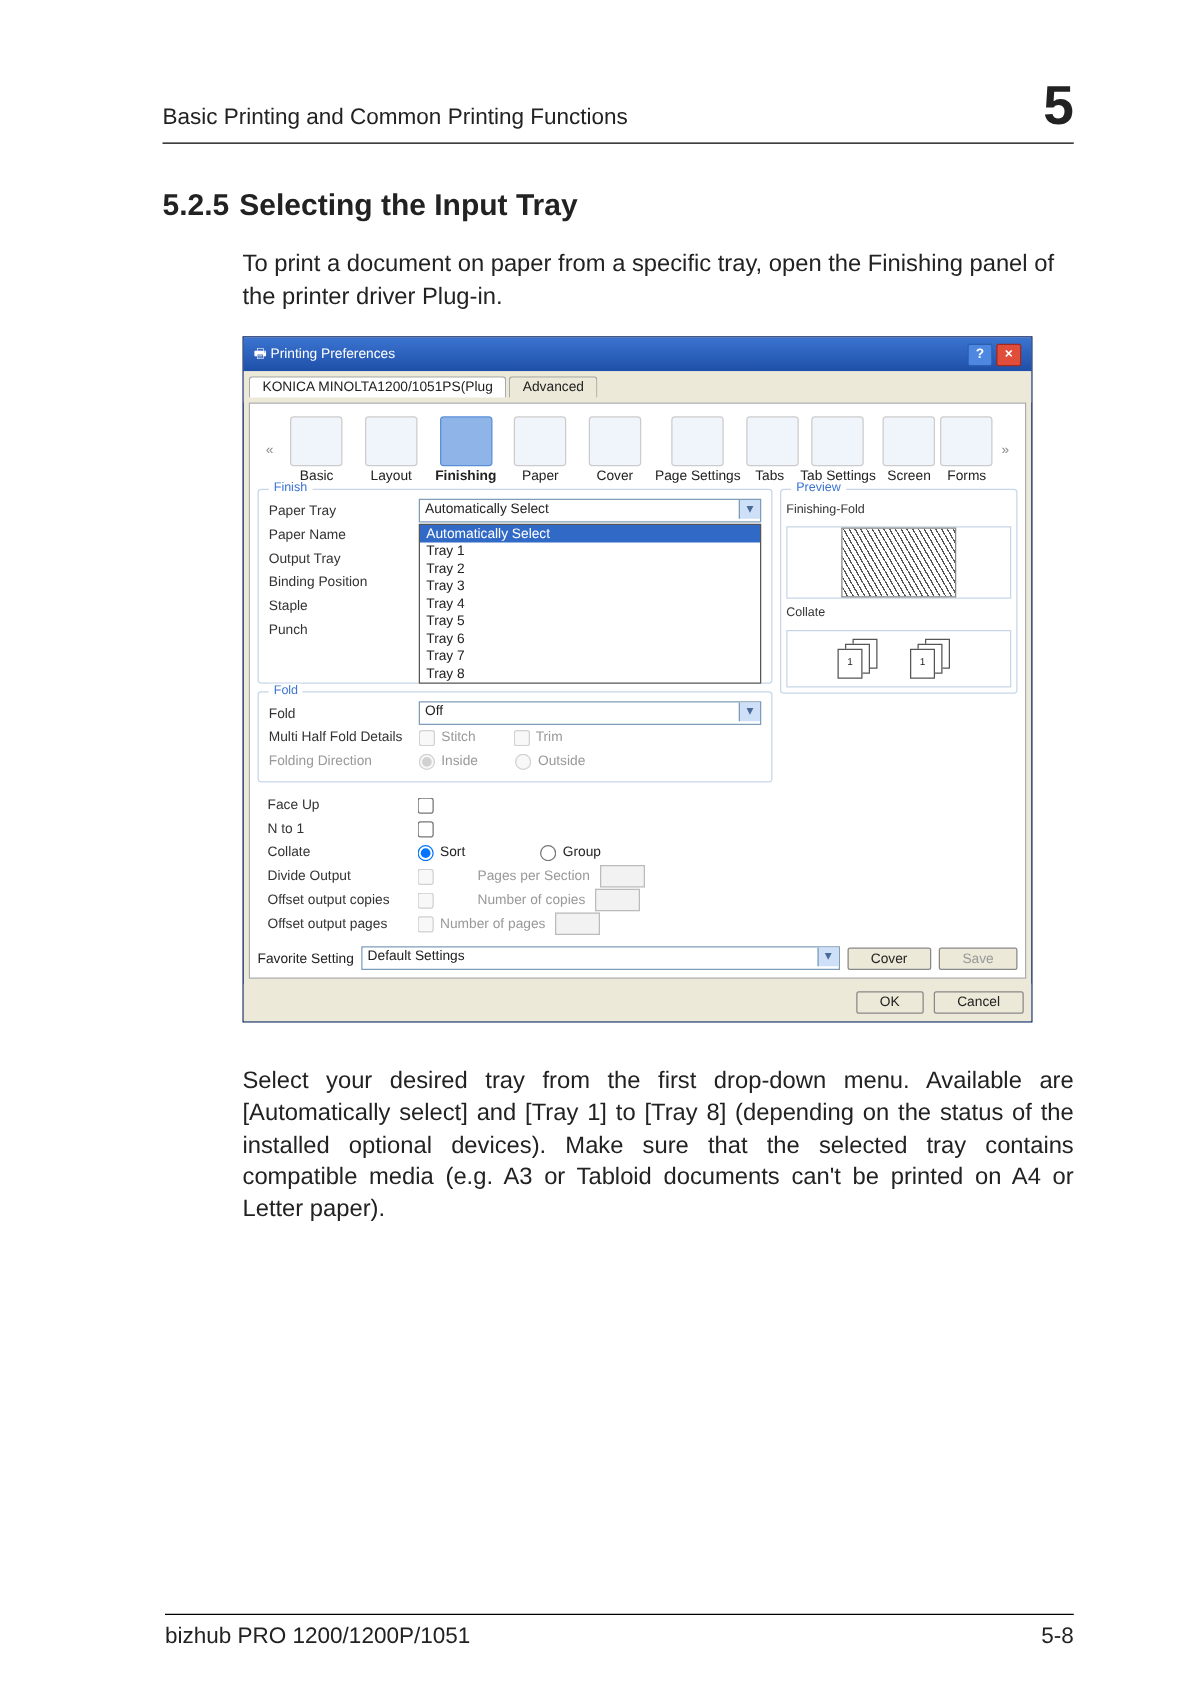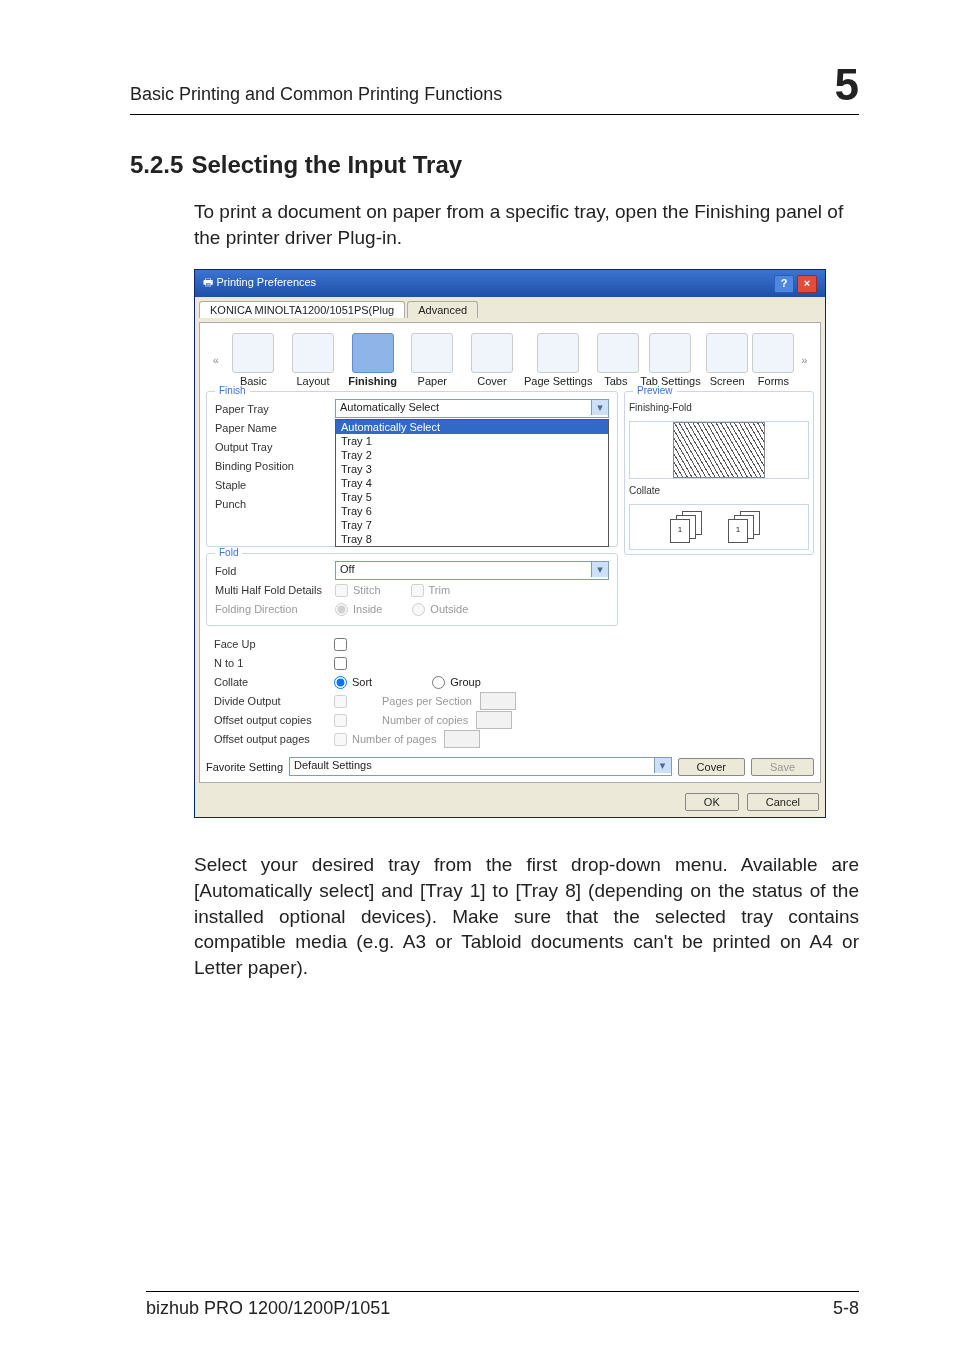--- a/index.html
+++ b/index.html
@@ -48,21 +48,21 @@
   .prev2{border:1px solid #c7d6ea;height:56px;margin-top:8px;background:#fff}
   .prev3{border:1px solid #c7d6ea;height:44px;margin-top:8px;background:#fff;position:relative}
   .hatched{width:90px;height:54px;margin:18px auto;border:1px solid #888;background:repeating-linear-gradient(60deg,#fff,#fff 3px,#555 3px,#555 4px)}
   .pages{display:flex;gap:18px;justify-content:center;margin-top:10px}
   .stk{position:relative;width:40px;height:28px}
   .pg{position:absolute;width:18px;height:22px;border:1px solid #555;background:#fff;font-size:8px;text-align:center;line-height:20px}
   .bot{display:flex;gap:6px;align-items:center;margin-top:6px}
   .bbtn{border:1px solid #888;background:#ece9d8;padding:2px 18px;border-radius:2px}
   .bbtn.dis{color:#999}
   .dlg-foot{display:flex;justify-content:flex-end;gap:8px;padding:6px;background:#ece9d8}
-  .ftr{position:absolute;left:146px;right:95px;bottom:36px;border-top:1px solid #000;padding-top:6px;display:flex;justify-content:space-between;font-size:18px}
+  .ftr{position:absolute;left:132px;right:95px;bottom:36px;border-top:1px solid #000;padding-top:6px;display:flex;justify-content:space-between;font-size:18px}
 </style>
 </head>
 <body>
 
 <div class="page">
   <div class="hdr">
     <span>Basic Printing and Common Printing Functions</span>
     <span class="chN">5</span>
   </div>
   <hr class="rule">

